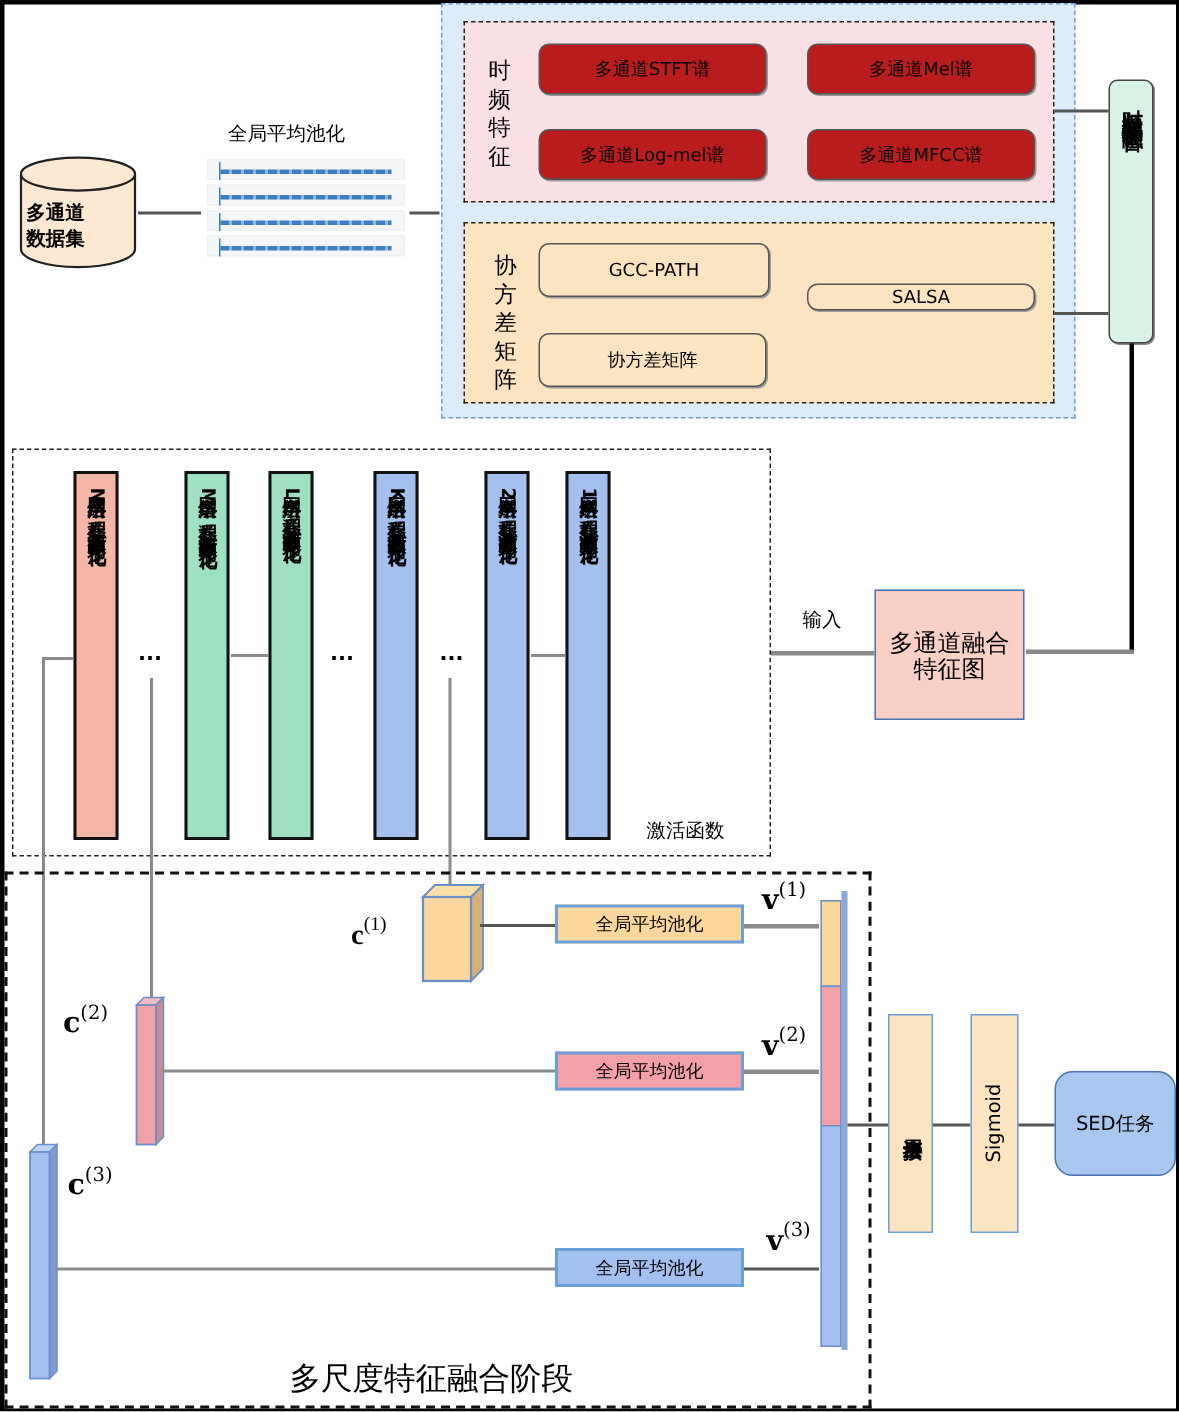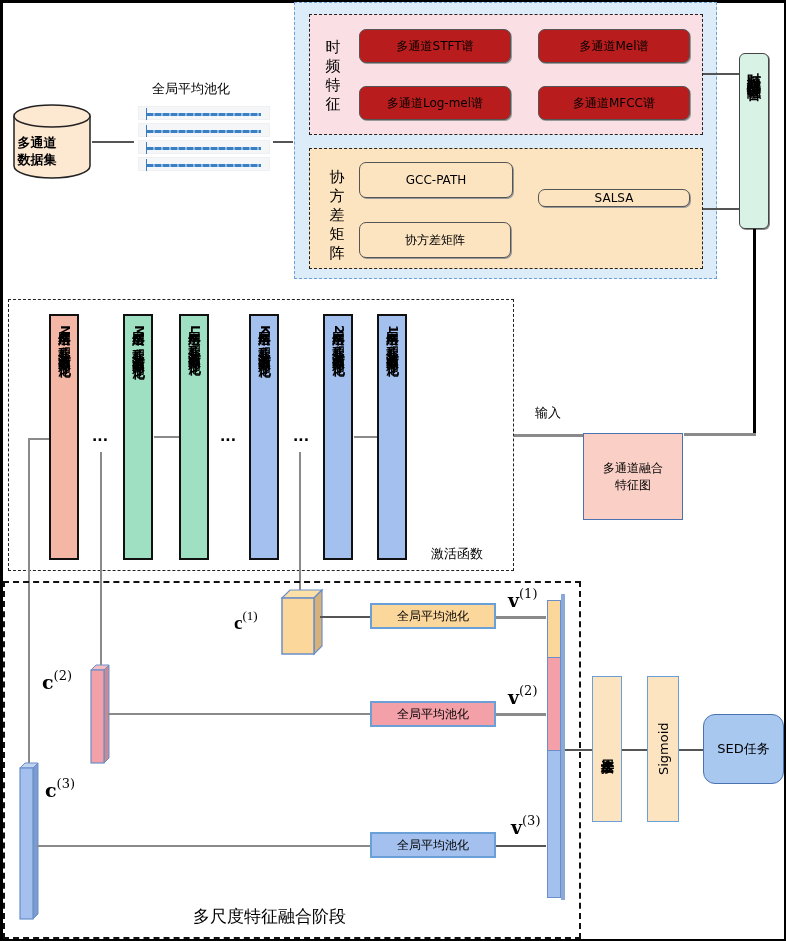--- a/index.html
+++ b/index.html
@@ -21,37 +21,37 @@
   .sp-pill{background:#fde4c0;}
   .vlabel{font-size:15px;line-height:19px;text-align:center;width:18px;}
   .fusion{border:1.5px solid #444;border-radius:6px;background:#d8f2e6;font-size:14px;font-weight:bold;line-height:19px;text-align:center;box-shadow:1px 1px 0 #888;}
   
   .net-box{border:1.5px dashed #222;}
   .layer{border:2px solid #111;writing-mode:vertical-rl;font-size:12.5px;font-weight:bold;display:flex;align-items:center;justify-content:flex-start;padding-top:6px;letter-spacing:1px;}
   .l-red{background:#f5b7a5;}
   .l-green{background:#9fe0c2;}
   .l-blue{background:#a3c0ee;}
   .dots{font-size:14px;font-weight:bold;}
-  .fmap{border:1.5px solid #4a72b0;background:#f9cfc6;font-size:12px;text-align:center;display:flex;align-items:center;justify-content:center;line-height:17px;margin-top:40px;}
+  .fmap{border:1.5px solid #4a72b0;background:#f9cfc6;font-size:16px;text-align:center;display:flex;align-items:center;justify-content:center;line-height:17px;}
   
   .ms-box{border:2px dashed #111;}
   .gap{border:2px solid #6a9fd8;font-size:12px;display:flex;align-items:center;justify-content:center;}
   .gap-o{background:#fcd79b;}
   .gap-r{background:#f3a0a9;}
   .gap-b{background:#a3c0ee;}
   .math{font-family:"DejaVu Serif","Liberation Serif",serif;font-weight:bold;font-size:19px;}
   .math sup{font-weight:normal;font-size:13px;position:relative;top:-2px;}
   .vbar{border:1.5px solid #6a8fc8;}
   .fc{border:1.5px solid #6a9fd8;background:#fde4c0;writing-mode:vertical-rl;font-size:13px;font-weight:bold;display:flex;align-items:center;justify-content:center;}
   .sig{font-weight:normal;}
   .sed{border:1.5px solid #4a72b0;border-radius:12px;background:#a9c8f0;font-size:13px;display:flex;align-items:center;justify-content:center;}
   .line{background:#555;}
   .gline{background:#8a8a8a;}
   .caption{font-size:13px;}
-  .big-caption{font-size:17px;}
+  .big-caption{font-size:21px;}
 </style>
 </head>
 <body>
 
 <div class="abs frame"></div>
 
 <svg class="abs" style="left:12px;top:102px;width:82px;height:80px;">
   <path d="M2,14 L2,64 A38,12 0 0 0 78,64 L78,14" fill="#fde8d2" stroke="#222" stroke-width="1.5"></path>
   <ellipse cx="40" cy="14" rx="38" ry="11" fill="#fde8d2" stroke="#222" stroke-width="1.5"></ellipse>
 </svg>

